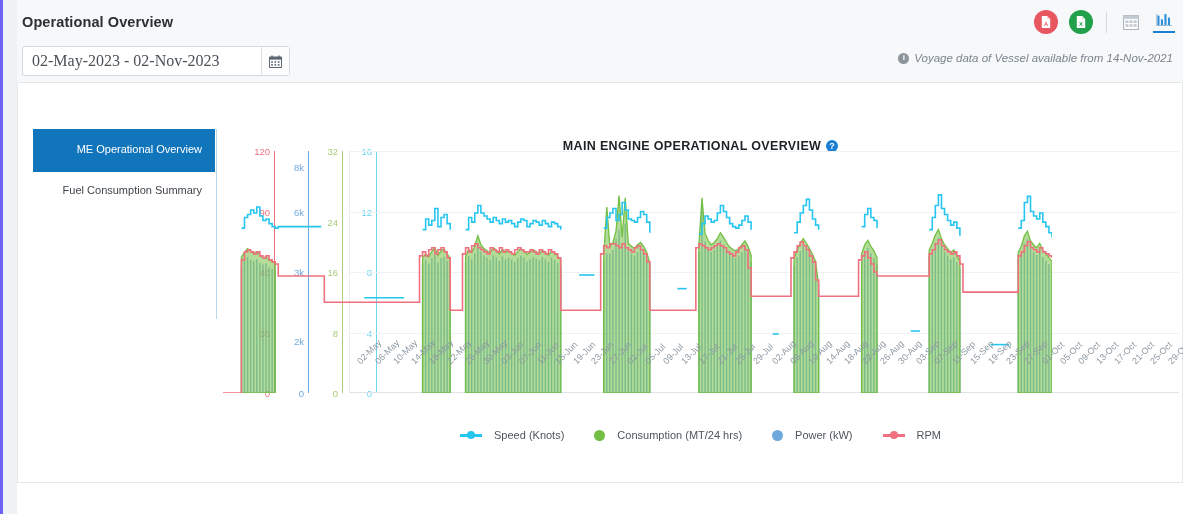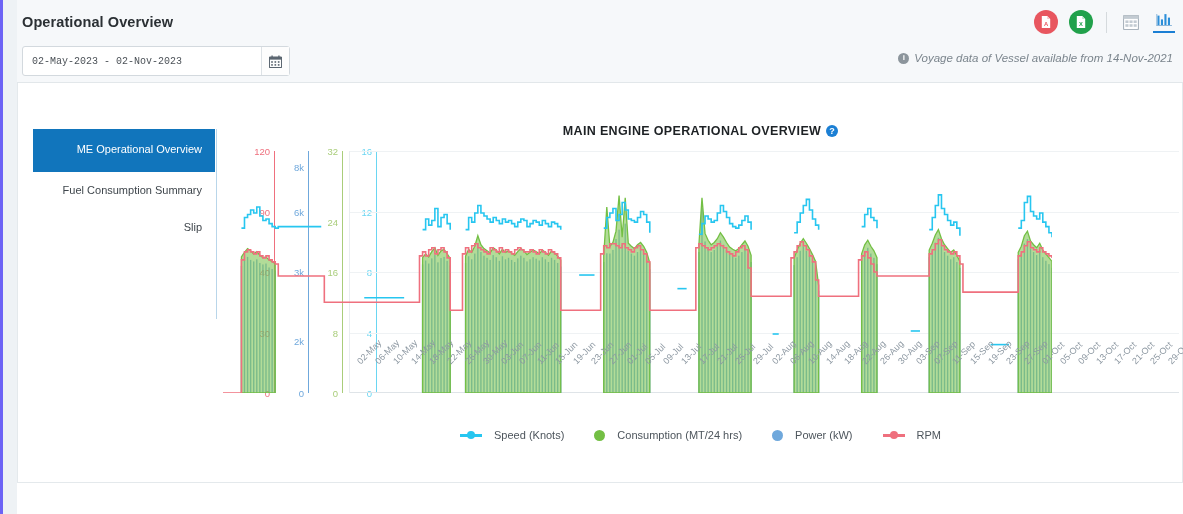--- a/index.html
+++ b/index.html
@@ -32,22 +32,22 @@
     font-size:14.5px; font-weight:bold; color:#2b3034;
     letter-spacing:0.1px;
   }
   #date-range-wrap {
     position:absolute; left:5px; top:46px; width:268px; height:30px;
     display:flex; align-items:stretch;
     border:1px solid #d3d9de; border-radius:3px; background:#fff;
   }
   #date-range-input {
     flex:1; border:none; outline:none; background:transparent;
-    font-family:Liberation Mono, monospace;
-    font-size:10px; color:#4b5157; padding:0 9px;
+    font-family:Liberation Serif, serif;
+    font-size:16px; color:#4b5157; padding:0 9px;
   }
   #calendar-btn {
     width:28px; border-left:1px solid #dde2e6; background:#fdfdfd;
     display:flex; align-items:center; justify-content:center;
     cursor:pointer;
   }
   #calendar-btn svg { display:block; }
 
   
   #header-actions {
@@ -115,21 +115,21 @@
   .nav-item:not(.active) { padding-top:11px; padding-bottom:11px; }
 
   
   #chart-block {
     position:absolute; left:205px; top:30px; width:955px; height:360px;
   }
   #chart-title {
     text-align:center; font-size:12.5px; font-weight:bold;
     color:#1e2225; letter-spacing:0.35px;
     display:flex; align-items:center; justify-content:center; gap:5px;
-    margin-top:11px;
+    margin-top:26px;
   }
   #chart-help-icon {
     width:12px; height:12px; border-radius:50%; background:#1b7fd4;
     color:#fff; font-size:9px; font-weight:bold;
     display:inline-flex; align-items:center; justify-content:center;
     line-height:1; cursor:pointer;
   }
 
   #plot-area {
     position:absolute; left:0; top:38px; width:955px; height:250px;
@@ -289,23 +289,20 @@
 
 <div id="content-card">
   <div id="card-inner">
 
     <div id="side-nav">
       <div class="nav-item active">
         <span>ME Operational Overview</span>
       </div>
       <div class="nav-item">
         <span>Fuel Consumption Summary</span>
-      </div>
-      <div class="nav-item">
-        <span>Slip</span>
       </div>
     </div>
     <div id="side-divider"></div>
 
     <div id="chart-block">
 
       <div id="chart-title">
         <span>MAIN ENGINE OPERATIONAL OVERVIEW</span>
         <span id="chart-help-icon">?</span>
       </div>

